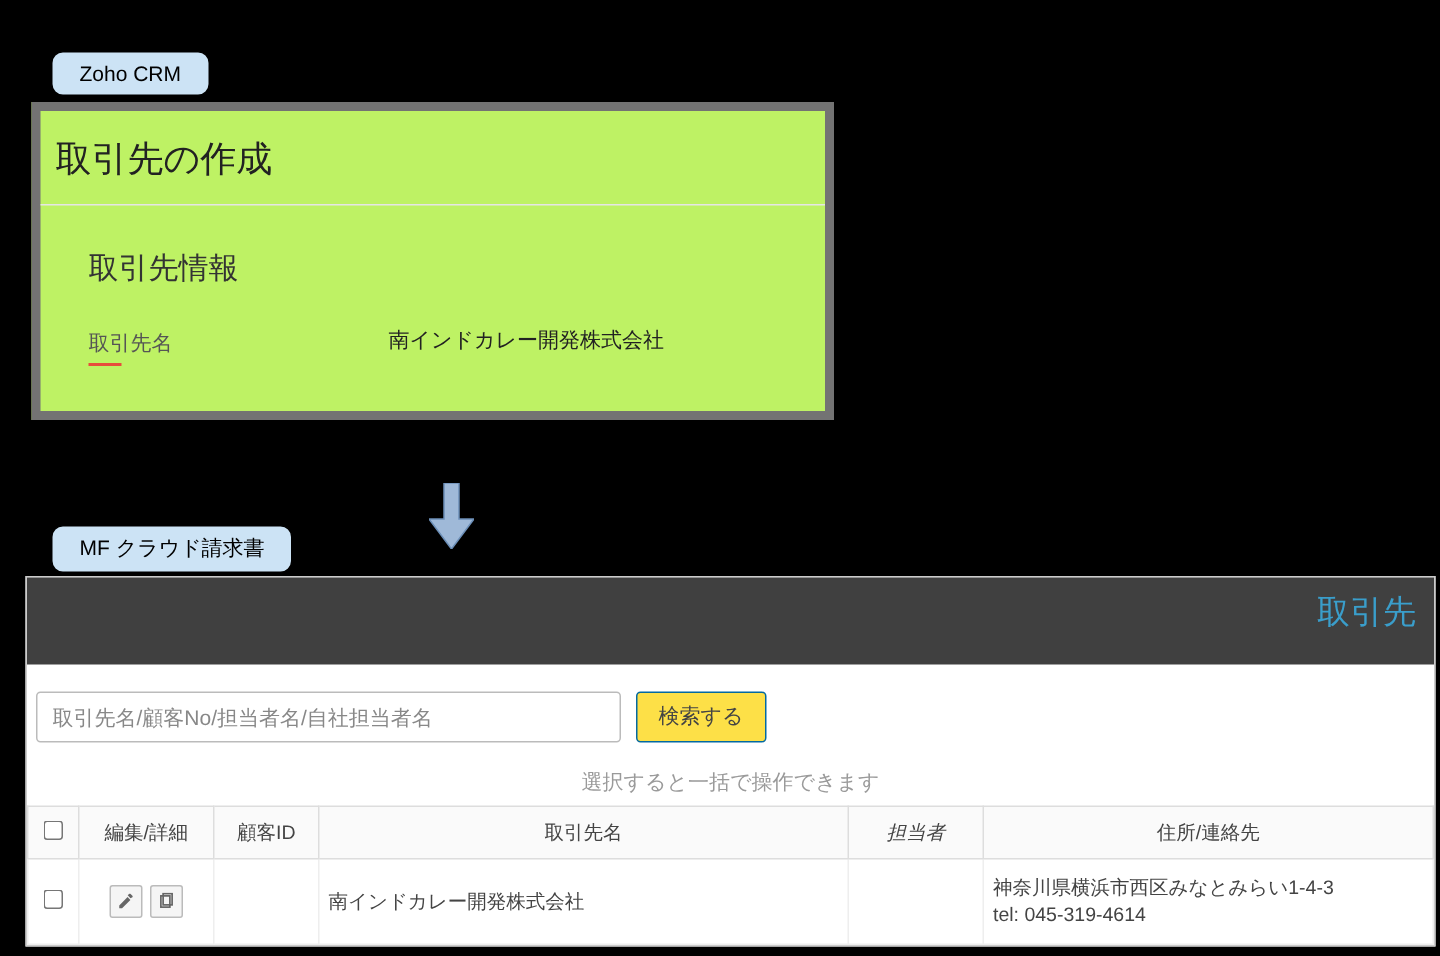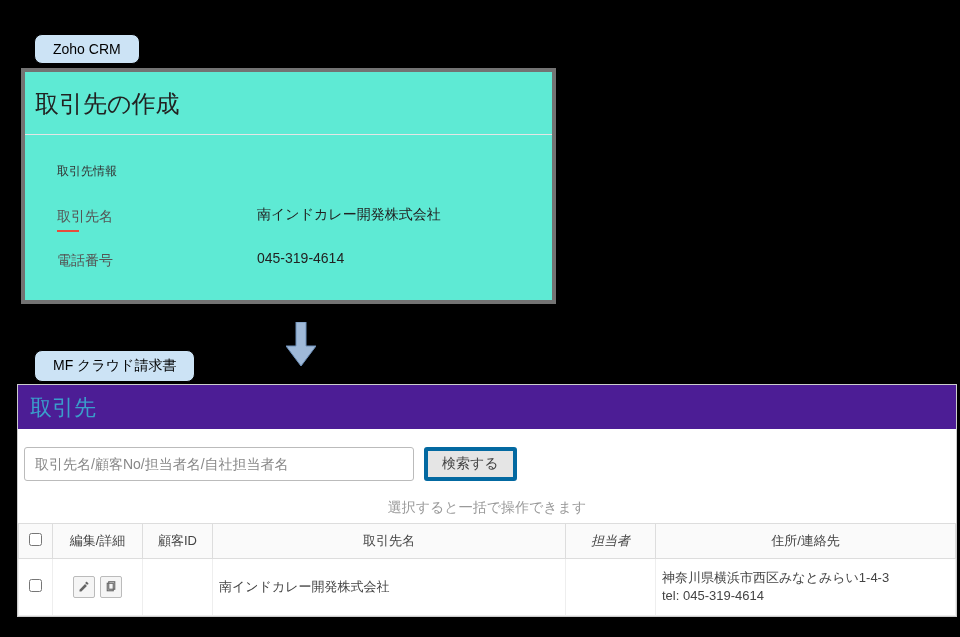--- a/index.html
+++ b/index.html
@@ -24,36 +24,36 @@
     }
     .tag-zoho { position: absolute; top: 34px; left: 34px; }
     .tag-mf   { position: absolute; top: 350px; left: 34px; }
 
     
     .zoho-panel {
       position: absolute;
       top: 68px;
       left: 21px;
       width: 535px;
-      background: #5eead4;
-      border: 4px solid #737373;
+      background: #bef264;
+      border: 6px solid #737373;
       padding-bottom: 12px;
     }
     .zoho-title {
       font-size: 24px;
       font-weight: 500;
       color: #222;
       padding: 16px 10px 14px 10px;
       border-bottom: 1px solid #e5e5e5;
     }
     .zoho-section {
       padding: 28px 32px 0 32px;
     }
     .zoho-section-title {
-      font-size: 12px;
+      font-size: 20px;
       color: #333;
       margin-bottom: 26px;
     }
     .zoho-field-row {
       display: flex;
       align-items: flex-start;
       margin-bottom: 18px;
     }
     .zoho-field-label {
       width: 200px;
@@ -84,22 +84,23 @@
     
     .mf-panel {
       position: absolute;
       top: 384px;
       left: 17px;
       width: 940px;
       background: #fff;
       border: 1px solid #ccc;
     }
     .mf-header {
-      background: #4c1d95;
-      padding: 8px 12px 6px 12px;
+      background: #404040;
+      padding: 8px 12px 20px 12px;
+      text-align: right;
     }
     .mf-title {
       font-size: 22px;
       color: #3a9ecb;
       font-weight: 500;
     }
     .mf-search-row {
       display: flex;
       gap: 10px;
       padding: 18px 24px 4px 6px;
@@ -111,23 +112,23 @@
       border: 1px solid #bbb;
       border-radius: 3px;
       padding: 0 10px;
       font-size: 14px;
       color: #333;
     }
     .mf-search-input::placeholder { color: #888; }
     .mf-search-btn {
       height: 34px;
       padding: 0 14px;
-      border: 4px solid #0369a1;
+      border: 1px solid #0369a1;
       border-radius: 3px;
-      background: #e5e5e5;
+      background: #fde047;
       font-size: 14px;
       color: #444;
       cursor: pointer;
     }
     .mf-hint {
       padding: 14px 6px 6px 6px;
       font-size: 14px;
       color: #9a9a9a;
       text-align: center;
     }
@@ -179,24 +180,20 @@
 <div class="zoho-panel">
   <div class="zoho-title">取引先の作成</div>
   <div class="zoho-section">
     <div class="zoho-section-title">取引先情報</div>
 
     <div class="zoho-field-row">
       <div class="zoho-field-label required">取引先名</div>
       <div class="zoho-field-value">南インドカレー開発株式会社</div>
     </div>
 
-    <div class="zoho-field-row">
-      <div class="zoho-field-label">電話番号</div>
-      <div class="zoho-field-value">045-319-4614</div>
-    </div>
   </div>
 </div>
 
 <div class="arrow">
   <svg width="30" height="44" viewBox="0 0 30 44">
     <path d="M10 0 H20 V24 H30 L15 44 L0 24 H10 Z" fill="#9fb9d8" stroke="#6c8fb8" stroke-width="1"></path>
   </svg>
 </div>
 
 <div class="app-tag tag-mf">MF クラウド請求書</div>

